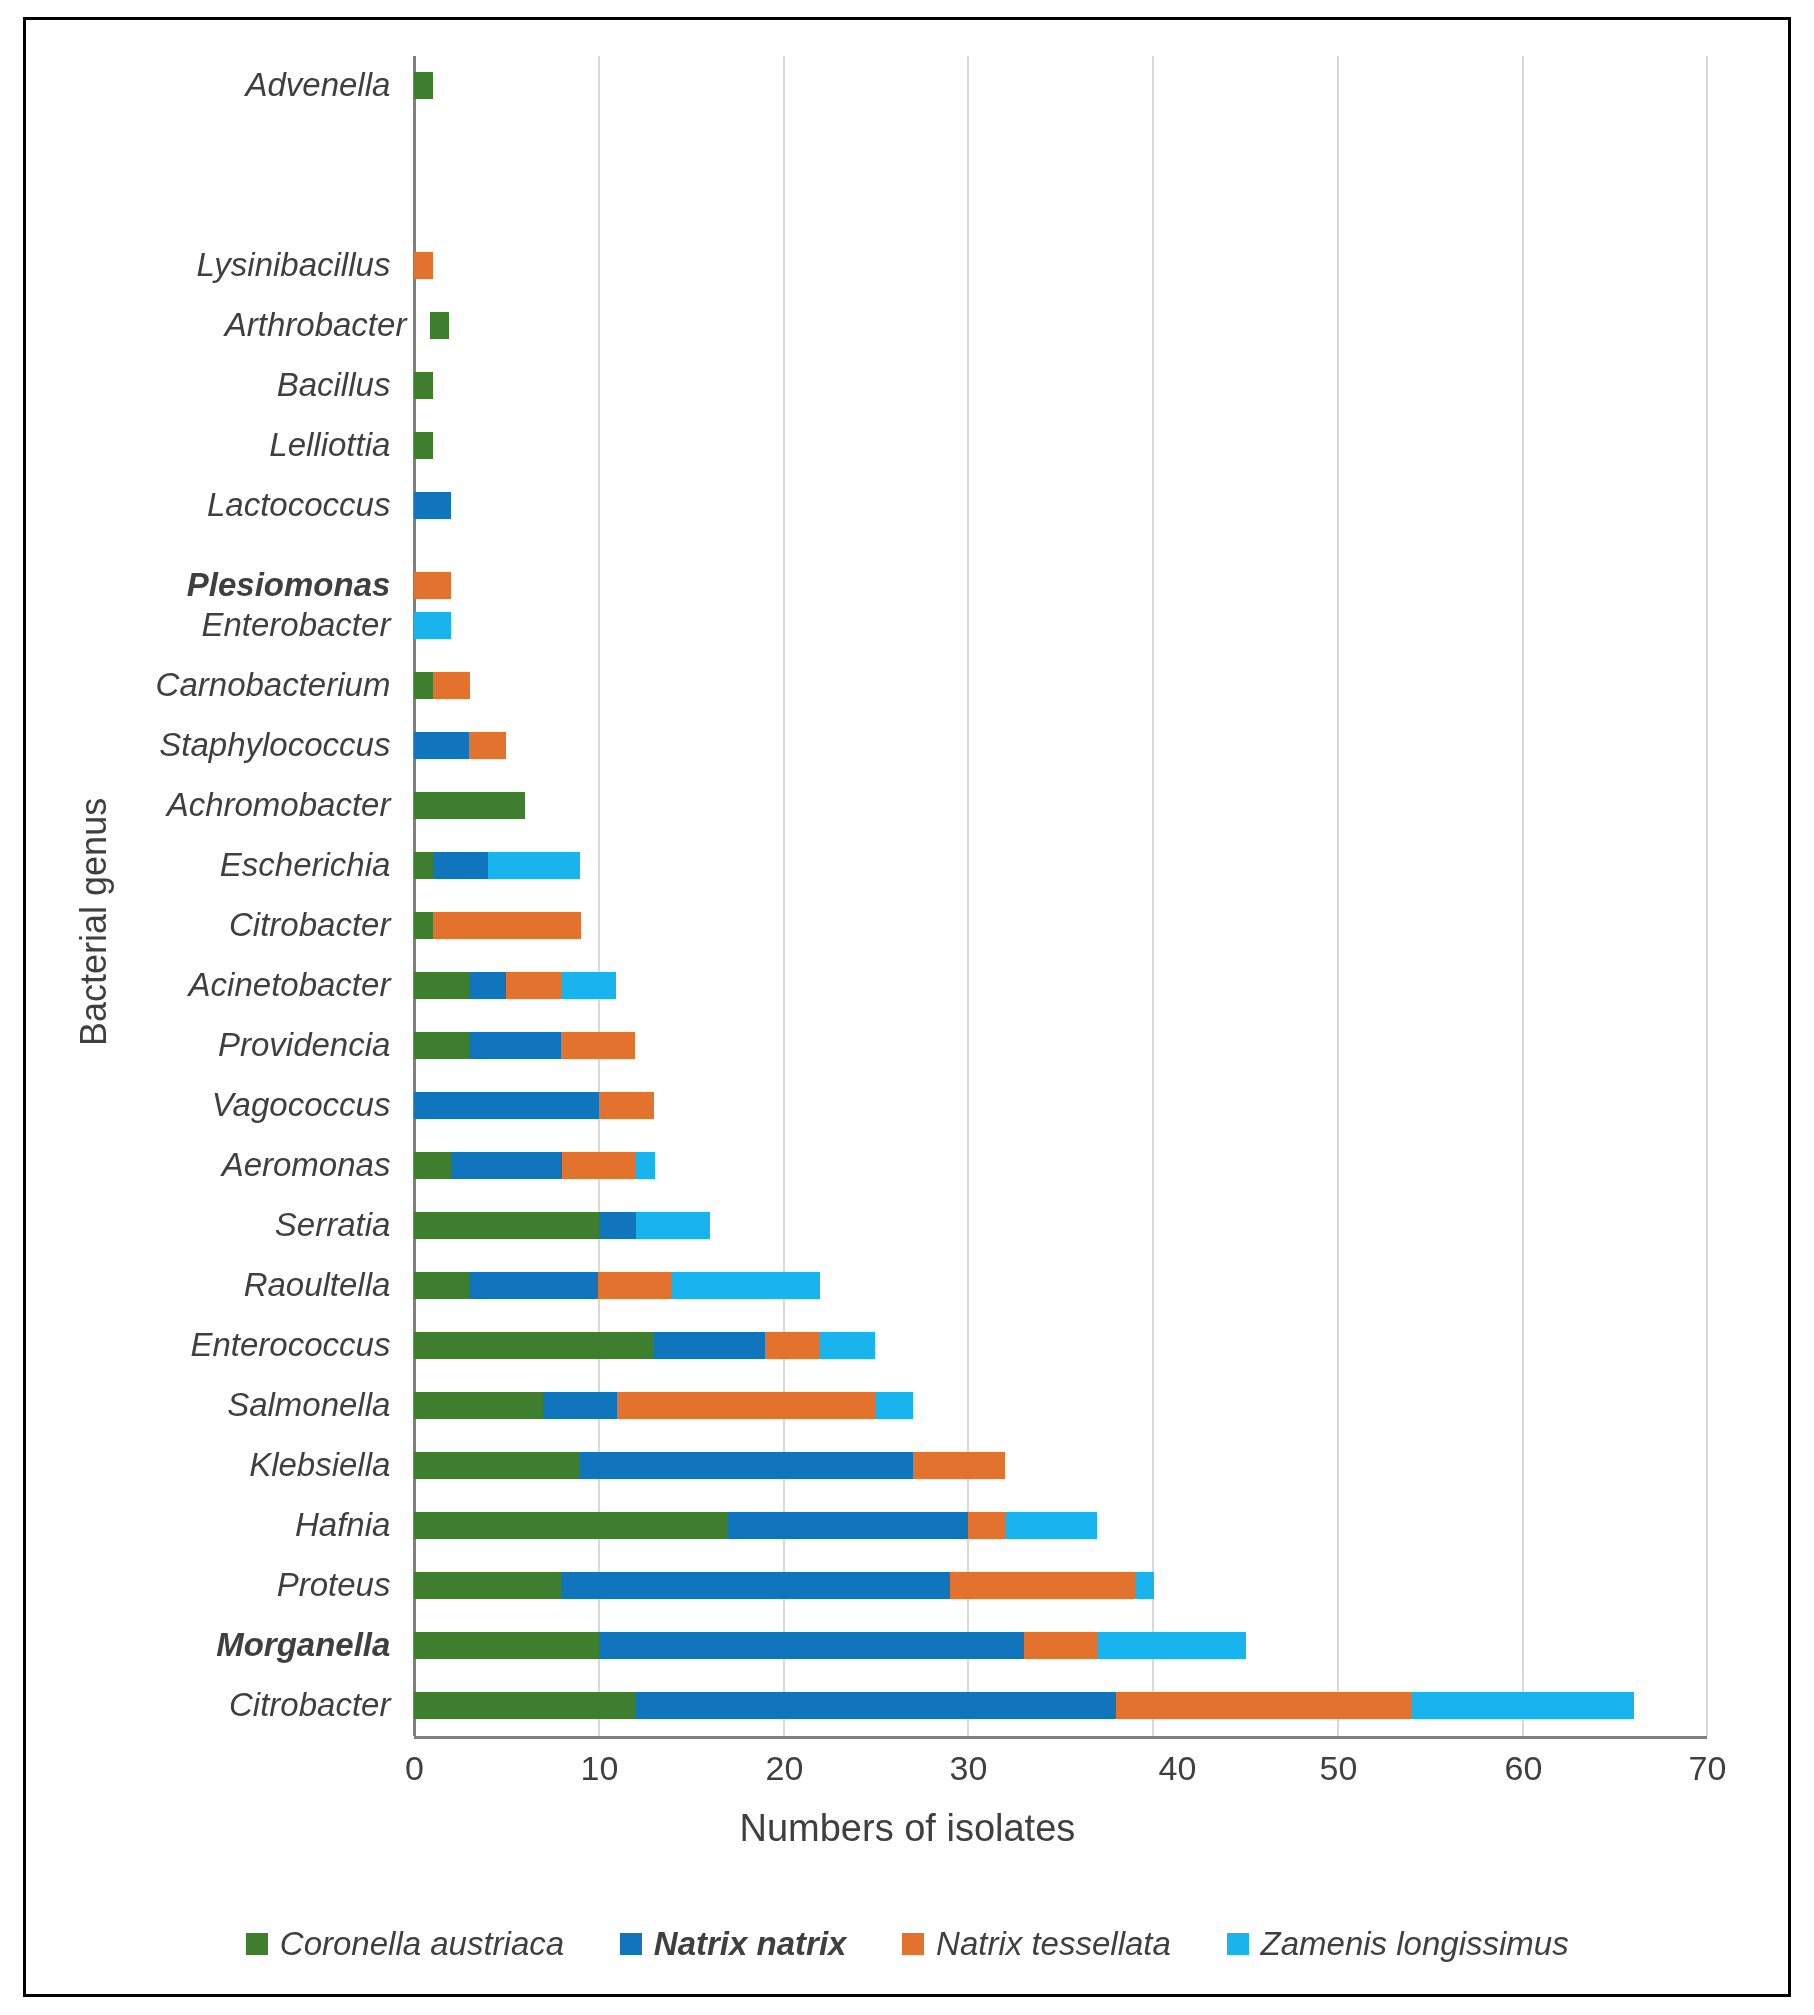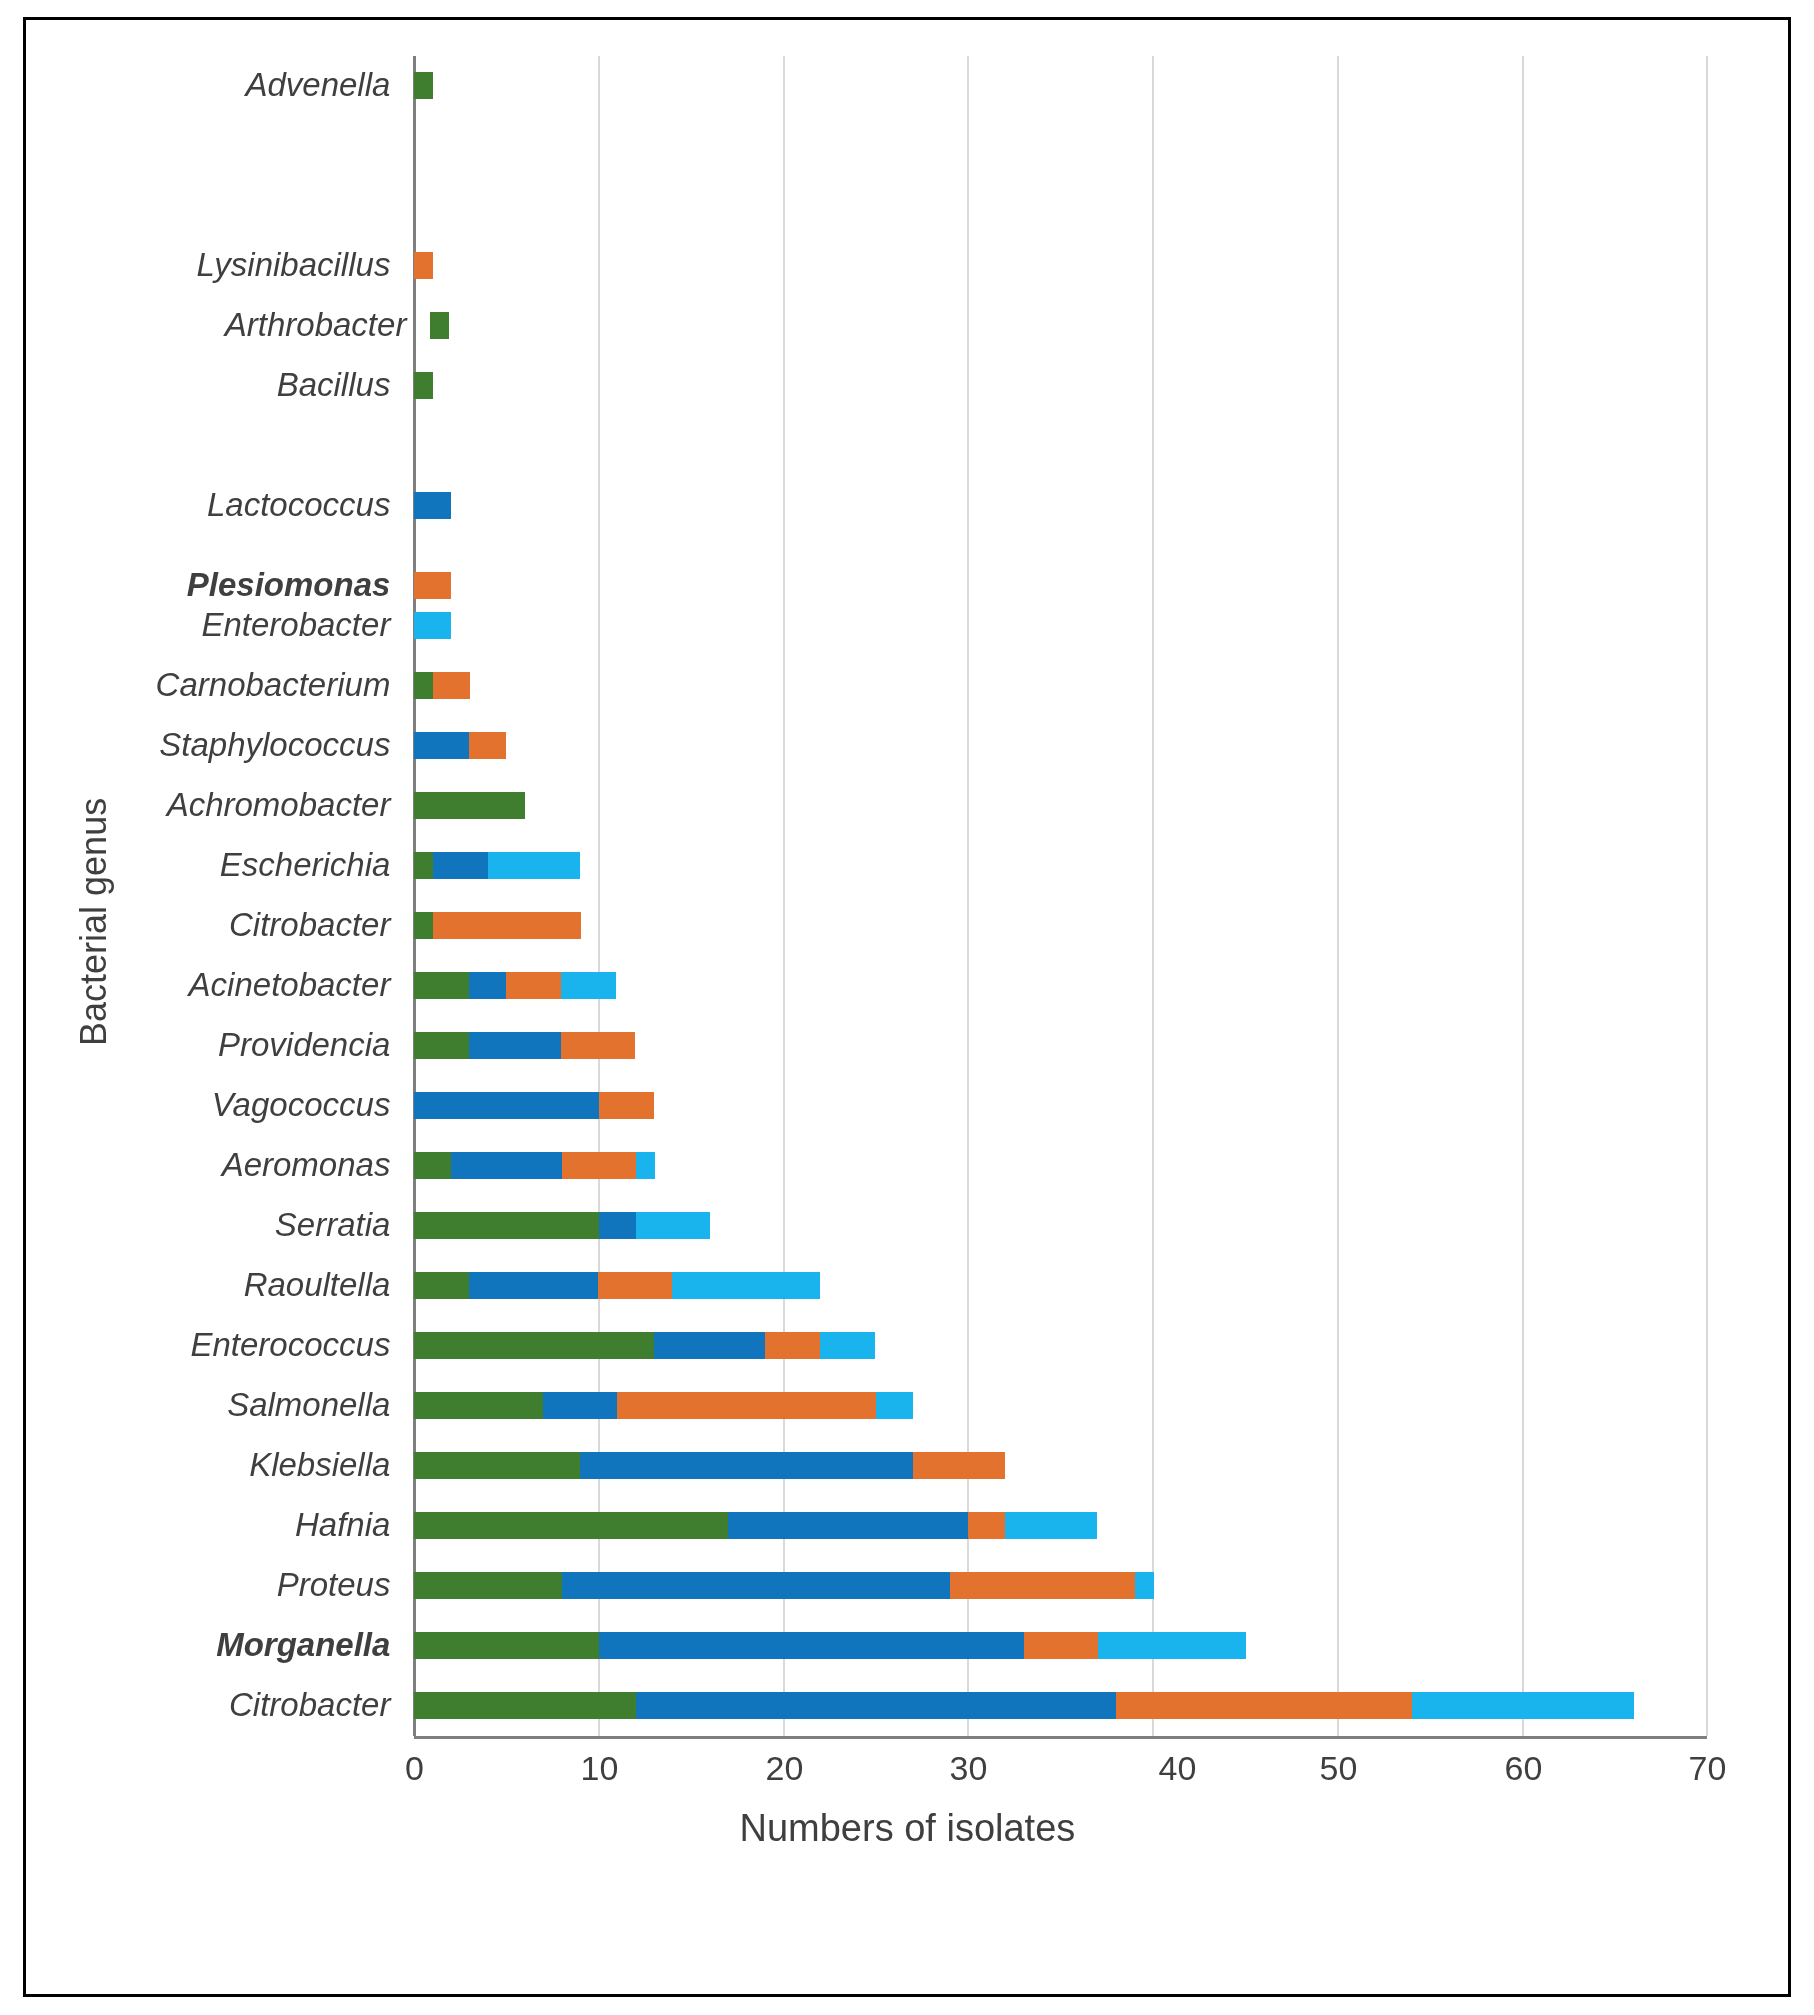--- a/index.html
+++ b/index.html
@@ -175,20 +175,26 @@
             <div class="seg" title="Coronella austriaca: 1" style="width: 18.5px; background: rgb(63, 125, 47);"></div>
           </div>
           <div class="cat-label" style="top: 9.8px; right: 1317px;">Arthrobacter</div>
         </div>
         <div class="row" style="top: 300px; height: 60px;">
           <div class="bar-wrap" style="top: 16.3px; height: 27px;">
             <div class="seg" title="Coronella austriaca: 1" style="width: 18.5px; background: rgb(63, 125, 47);"></div>
           </div>
           <div class="cat-label" style="top: 9.8px; right: 1317px;">Bacillus</div>
         </div>
+        <div class="row" style="top: 360px; height: 60px;">
+          <div class="bar-wrap" style="top: 16.3px; height: 27px;">
+            <div class="seg" title="Coronella austriaca: 1" style="width: 18.5px; background: rgb(63, 125, 47);"></div>
+          </div>
+          <div class="cat-label" style="top: 9.8px; right: 1317px;">Lelliottia</div>
+        </div>
         <div class="row" style="top: 420px; height: 60px;">
           <div class="bar-wrap" style="top: 16.3px; height: 27px;">
             <div class="seg" title="Natrix natrix: 2" style="width: 37px; background: rgb(17, 117, 190);"></div>
           </div>
           <div class="cat-label" style="top: 9.8px; right: 1317px;">Lactococcus</div>
         </div>
         <div class="row" style="top: 500px; height: 60px; font-weight: bold;">
           <div class="bar-wrap" style="top: 16.3px; height: 27px;">
             <div class="seg" title="Natrix tessellata: 2" style="width: 37px; background: rgb(226, 114, 46);"></div>
           </div>
@@ -353,15 +359,33 @@
         <div class="xtick" style="left: 370px; top: 1693px;">20</div>
         <div class="xtick" style="left: 554px; top: 1693px;">30</div>
         <div class="xtick" style="left: 763px; top: 1693px;">40</div>
         <div class="xtick" style="left: 924px; top: 1693px;">50</div>
         <div class="xtick" style="left: 1109px; top: 1693px;">60</div>
         <div class="xtick" style="left: 1293px; top: 1693px;">70</div>
       </div>
 
     <div id="xlabel" style="top: 1787px;">Numbers of isolates</div>
 
+    <div id="legend">
+        <div class="legend-item">
+          <span class="legend-swatch" style="background: rgb(63, 125, 47);"></span>
+          <span class="legend-text">Coronella austriaca</span>
+        </div>
+        <div class="legend-item">
+          <span class="legend-swatch" style="background: rgb(17, 117, 190);"></span>
+          <span class="legend-text bold">Natrix natrix</span>
+        </div>
+        <div class="legend-item">
+          <span class="legend-swatch" style="background: rgb(226, 114, 46);"></span>
+          <span class="legend-text">Natrix tessellata</span>
+        </div>
+        <div class="legend-item">
+          <span class="legend-swatch" style="background: rgb(25, 179, 237);"></span>
+          <span class="legend-text">Zamenis longissimus</span>
+        </div>
+      </div>
   </div>
 </div>
 
 
 </body></html>

